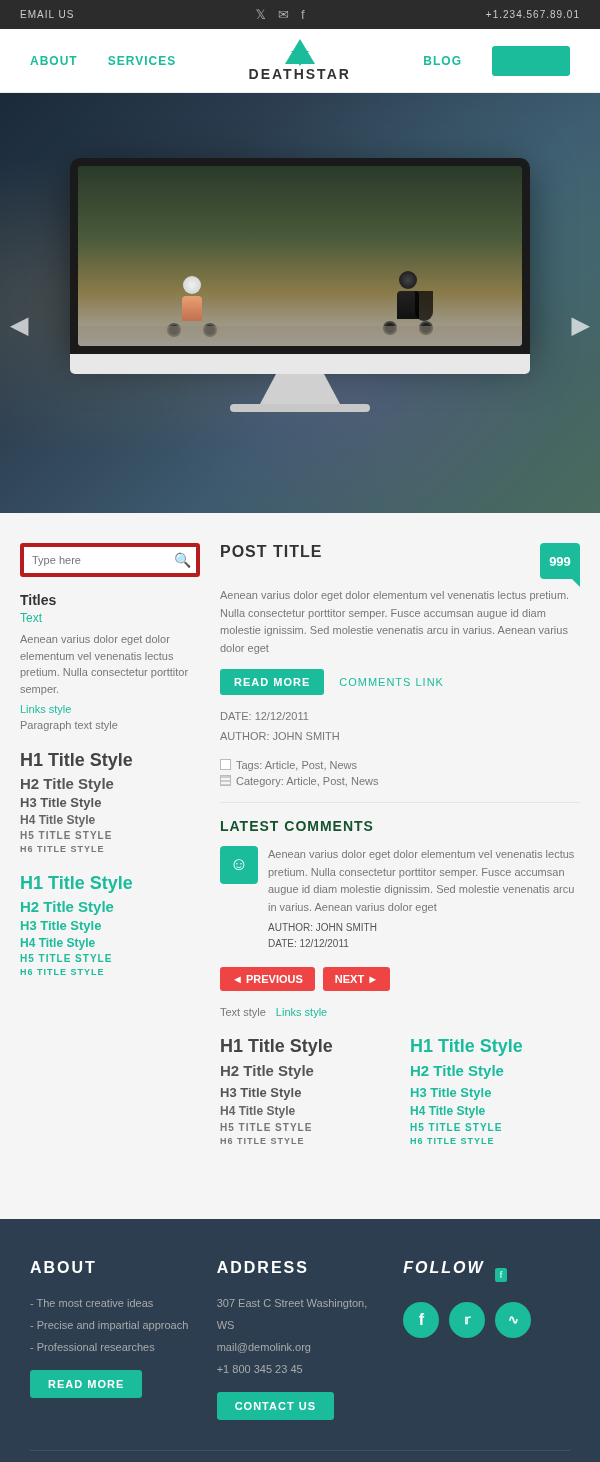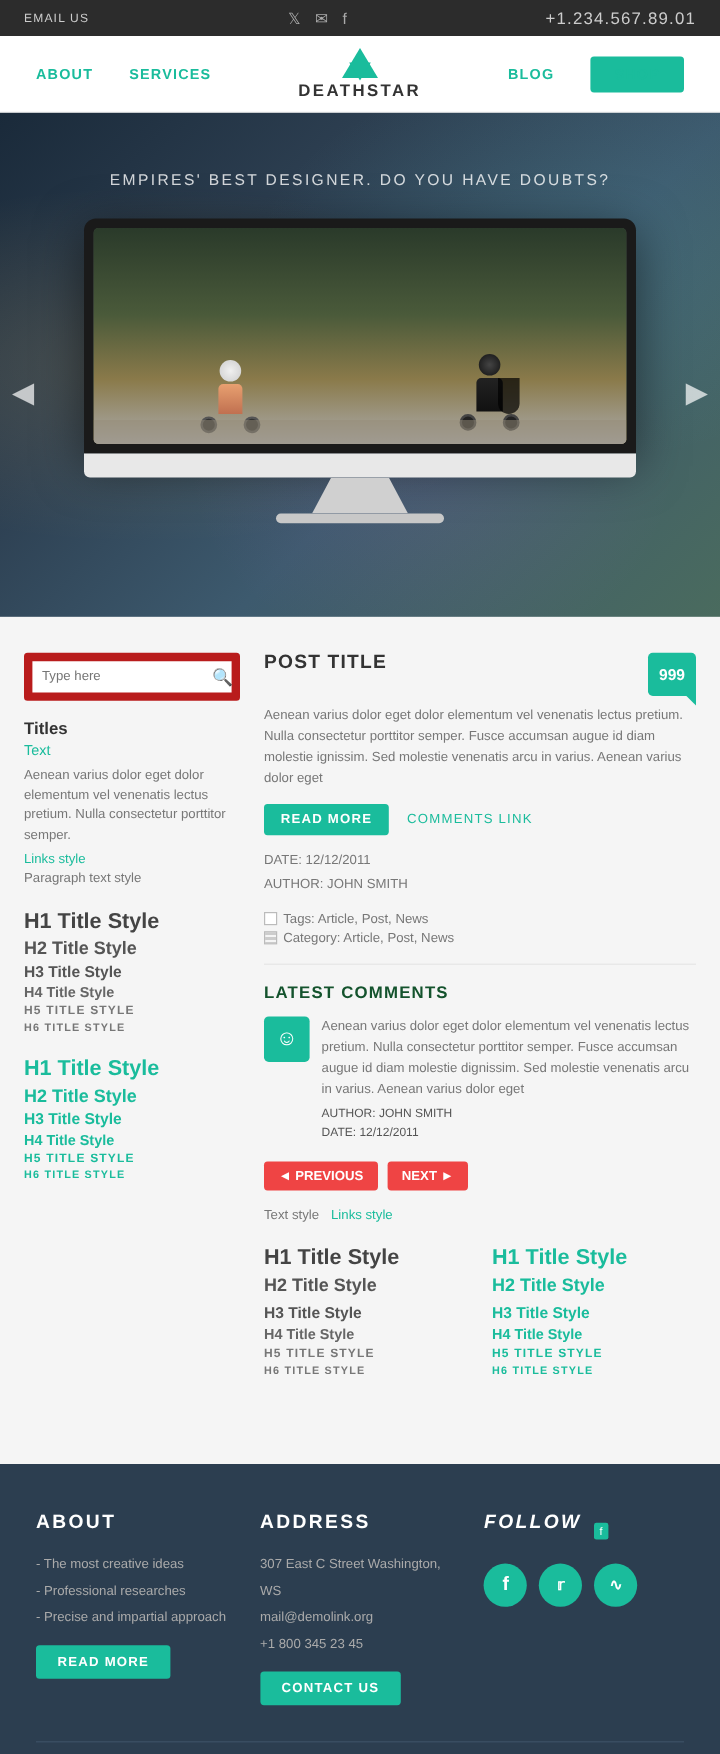--- a/index.html
+++ b/index.html
@@ -11,21 +11,21 @@
       color: #aaa;
       font-size: 11px;
       padding: 7px 20px;
       display: flex;
       justify-content: space-between;
       align-items: center;
     }
     .top-bar-left { color: #ccc; letter-spacing: 1px; font-size: 10px; }
     .top-bar-icons { display: flex; gap: 12px; align-items: center; }
     .top-bar-icons span { color: #aaa; font-size: 13px; cursor: pointer; }
-    .top-bar-right { color: #ccc; font-size: 14px; letter-spacing: 1px; }
+    .top-bar-right { color: #ccc; font-size: 10px; letter-spacing: 1px; }
 
     
     .nav {
       background: #fff;
       display: flex;
       align-items: center;
       justify-content: space-between;
       padding: 10px 30px;
       border-bottom: 1px solid #eee;
     }
@@ -138,21 +138,21 @@
     }
 
     
     .sidebar {
       width: 180px;
       flex-shrink: 0;
     }
     .search-box {
       display: flex;
       align-items: center;
-      border: 7px solid #b91c1c;
+      border: 4px solid #b91c1c;
       background: #fff;
       border-radius: 3px;
       padding: 5px 8px;
       margin-bottom: 15px;
     }
     .search-box input {
       border: none;
       outline: none;
       font-size: 11px;
       color: #aaa;
@@ -356,21 +356,20 @@
   <div class="nav-right">
     <a>BLOG</a>
     <a class="shop-btn">SHOP</a>
   </div>
 </nav>
 
 <section class="hero">
   <div class="hero-bg"></div>
   <div class="hero-arrow-left">◀</div>
   <div class="hero-arrow-right">▶</div>
-  <h2>EMPIRES' BEST DESIGNER. DO YOU HAVE DOUBTS?</h2>
   <div class="monitor-wrap">
     <div class="monitor">
       <div class="monitor-screen">
         <div class="monitor-screen-inner">
 
           <div style="position:absolute;bottom:10px;left:20%;width:50px;height:60px;">
 
             <div style="width:18px;height:18px;background:radial-gradient(circle,#f0f0f0,#ccc);border-radius:50%;margin:0 auto 2px;"></div>
             <div style="width:20px;height:25px;background:linear-gradient(to bottom,#e8a070,#c07050);border-radius:4px 4px 0 0;margin:0 auto;"></div>
 
@@ -515,22 +514,22 @@
 
 <div style="height:40px;background:#f5f5f5;"></div>
 
 <footer class="footer">
   <div class="footer-grid">
 
     <div class="footer-col">
       <div class="footer-col-title">ABOUT</div>
       <ul>
         <li>- The most creative ideas</li>
+        <li>- Precise and impartial approach</li>
         <li>- Professional researches</li>
-        <li>- Precise and impartial approach</li>
       </ul>
       <button class="footer-btn">READ MORE</button>
     </div>
 
     <div class="footer-col">
       <div class="footer-col-title">ADDRESS</div>
       <p>307 East C Street Washington, WS</p>
       <p>mail@demolink.org</p>
       <p>+1 800 345 23 45</p>
       <button class="footer-btn">CONTACT US</button>

